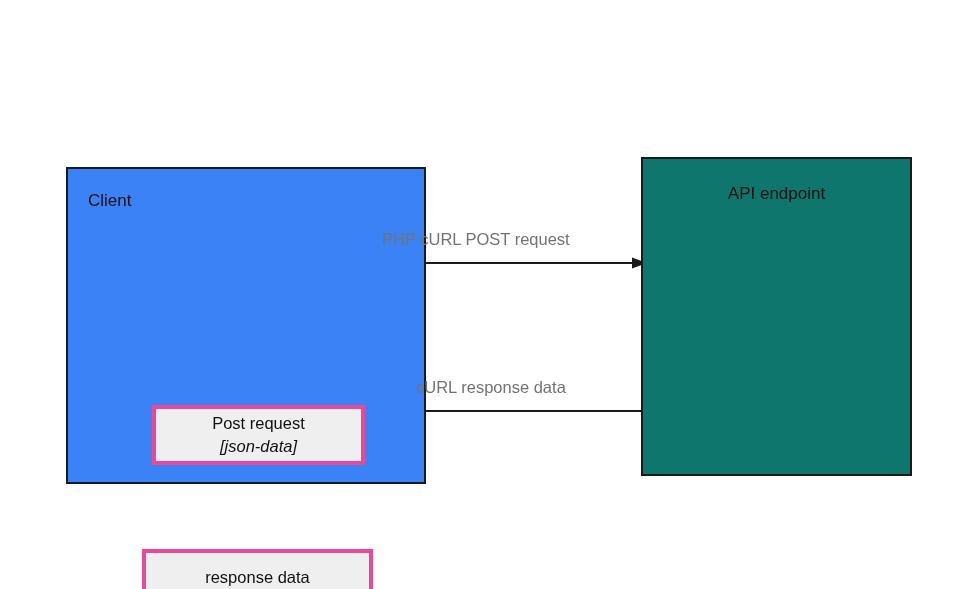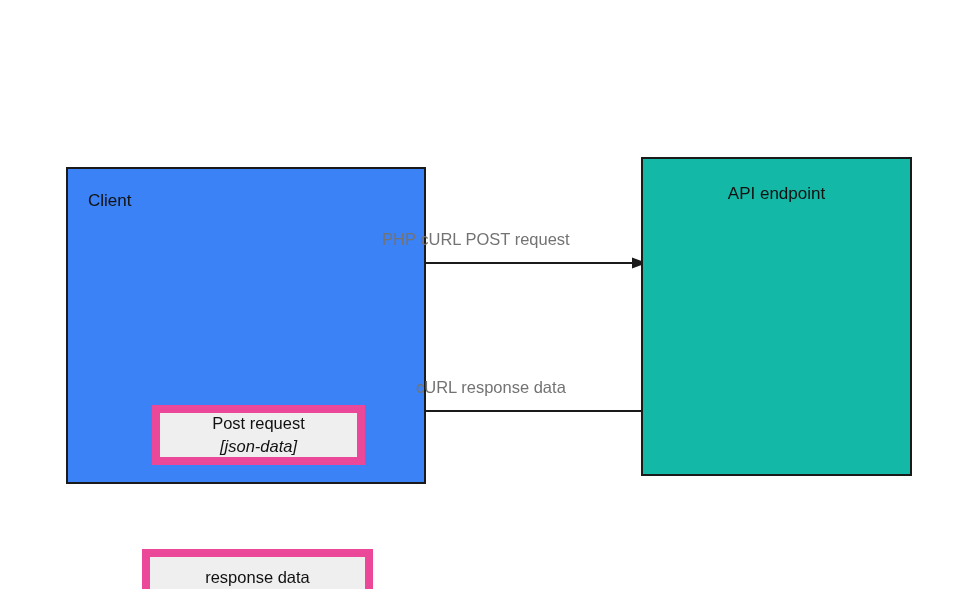--- a/index.html
+++ b/index.html
@@ -32,21 +32,21 @@
     width: 360px;
     height: 317px;
     background: #3b82f6;
     margin-left: 16px;
   }
   #api-container {
     left: 641px;
     top: 157px;
     width: 271px;
     height: 319px;
-    background: #14b8a6;
+    background: #0f766e;
   }
   .container-title {
     position: absolute;
     font-size: 17px;
     line-height: 20px;
     white-space: nowrap;
     color: #111111;
   }
   #client-title {
     left: 20px;
@@ -55,21 +55,21 @@
   }
   #api-title {
     left: 0;
     right: 0;
     top: 25px;
     text-align: center;
   }
   .node-box {
     position: absolute;
     box-sizing: border-box;
-    border: 8px solid #ec4899;
+    border: 4px solid #ec4899;
     display: flex;
     flex-direction: column;
     justify-content: center;
     font-size: 16.5px;
     line-height: 23px;
   }
   .node-box .line {
     display: block;
     white-space: nowrap;
   }

